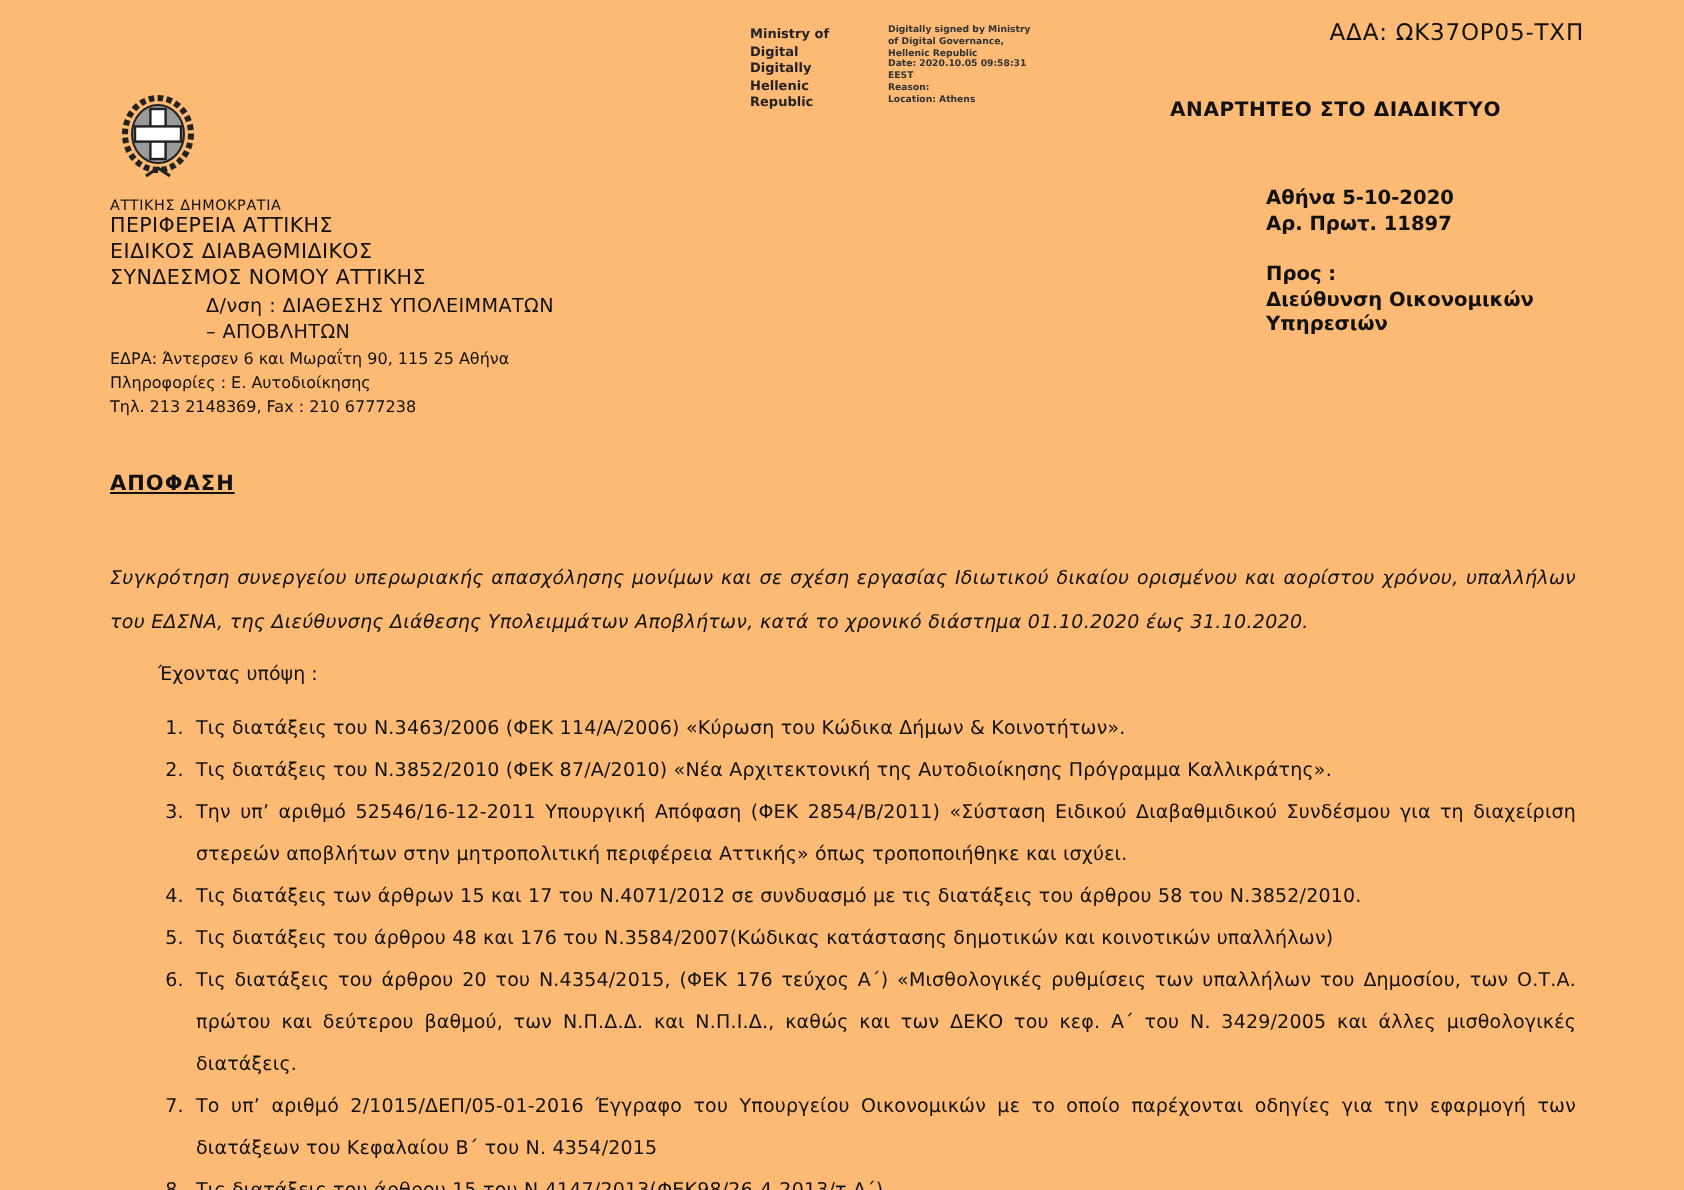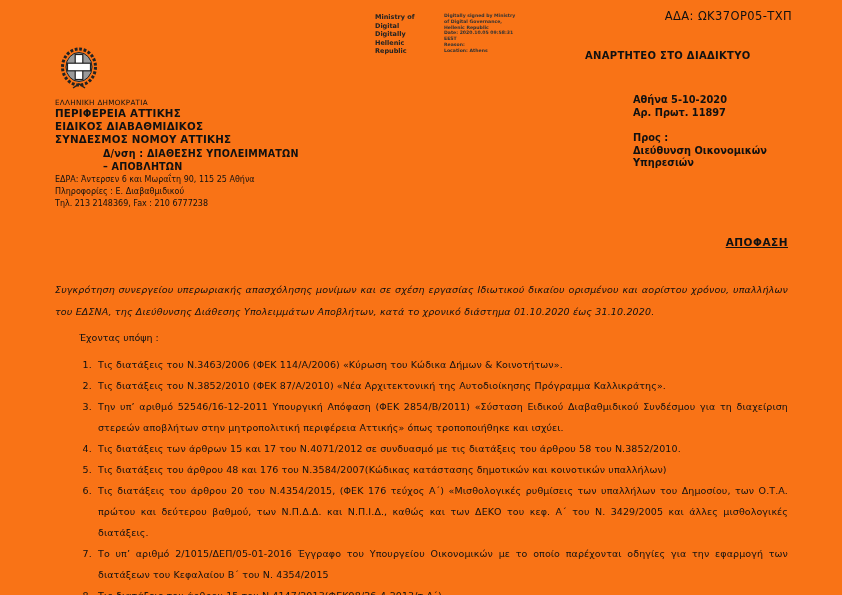--- a/index.html
+++ b/index.html
@@ -1,43 +1,43 @@
 <!DOCTYPE html>
 <html><head>
 <meta charset="utf-8">
 <style>
   html,body{margin:0;padding:0;background:#888;}
   .page{
     position:relative;
     width:842px;height:595px;
-    background:#f97316;
+    background:#fdba74;
     font-family:"DejaVu Sans","Liberation Sans",sans-serif;
     color:#111;
     overflow:hidden;
   }
   
   .sig-block{position:absolute;left:375px;top:13px;display:flex;gap:7px;}
   .sig-authority{font-size:6.5px;font-weight:bold;line-height:8.5px;color:#222;width:62px;}
   .sig-details{font-size:4.6px;line-height:5.8px;color:#333;width:110px;font-weight:bold;}
   
   .ada{position:absolute;top:9px;right:50px;font-size:11.5px;letter-spacing:.4px;color:#111;}
   .anartiteo{position:absolute;left:585px;top:50px;font-size:10px;font-weight:bold;letter-spacing:.3px;}
   
   .letterhead{position:absolute;left:55px;top:46px;width:300px;}
   .emblem{margin-left:4px;}
   .lh-republic{font-size:7.2px;letter-spacing:.3px;margin-top:2px;}
-  .lh-bold{font-size:10.3px;font-weight:bold;line-height:13.2px;letter-spacing:.2px;}
+  .lh-bold{font-size:10.3px;font-weight:normal;line-height:13.2px;letter-spacing:.2px;}
   .lh-bold.dept{font-size:9.6px;margin-left:48px;}
   .lh-small{font-size:8px;line-height:11px;margin-top:1px;}
   
   .ref-block{position:absolute;left:633px;top:94px;font-size:9.8px;font-weight:bold;line-height:12.5px;}
   .ref-gap{height:13px;}
   
   .body{position:absolute;left:55px;top:236px;width:733px;}
-  .title{text-align:right;font-size:10.5px;font-weight:bold;}
+  .title{text-align:left;font-size:10.5px;font-weight:bold;}
   .title span{text-decoration:underline;letter-spacing:.5px;}
   .subject{margin-top:31px;font-size:9.5px;line-height:22px;text-align:justify;letter-spacing:.15px;font-style:italic;}
   .having{margin-top:9px;font-size:9.5px;margin-left:24px;}
   ol.legal{margin:11px 0 0 0;padding:0 0 0 40px;font-size:9.5px;line-height:21px;}
   ol.legal li{text-align:justify;padding-left:3px;letter-spacing:.1px;}
 </style>
 </head>
 <body>
 
 <div class="page">
@@ -63,28 +63,28 @@
   <div class="anartiteo">ΑΝΑΡΤΗΤΕΟ ΣΤΟ ΔΙΑΔΙΚΤΥΟ</div>
 
   <div class="letterhead">
     <svg class="emblem" width="40" height="46" viewBox="0 0 40 46">
       <ellipse cx="20" cy="21" rx="16.5" ry="18" fill="none" stroke="#222" stroke-width="3" stroke-dasharray="2.8 1.7"></ellipse>
       <ellipse cx="20" cy="21" rx="13" ry="14.5" fill="#9a9a9a" stroke="#222" stroke-width="1"></ellipse>
       <rect x="16.2" y="8.5" width="7.6" height="25" fill="#fff" stroke="#222" stroke-width="1.2"></rect>
       <rect x="8.5" y="17.2" width="23" height="7.6" fill="#fff" stroke="#222" stroke-width="1.2"></rect>
       <path d="M14 42 L20 38 L26 42" fill="none" stroke="#222" stroke-width="1.5"></path>
     </svg>
-    <div class="lh-republic">ΕΛΛΗΝΙΚΗ ΔΗΜΟΚΡΑΤΙΑ</div>
+    <div class="lh-republic">ΑΤΤΙΚΗΣ ΔΗΜΟΚΡΑΤΙΑ</div>
     <div class="lh-bold">ΠΕΡΙΦΕΡΕΙΑ ΑΤΤΙΚΗΣ</div>
     <div class="lh-bold">ΕΙΔΙΚΟΣ ΔΙΑΒΑΘΜΙΔΙΚΟΣ</div>
     <div class="lh-bold">ΣΥΝΔΕΣΜΟΣ ΝΟΜΟΥ ΑΤΤΙΚΗΣ</div>
     <div class="lh-bold dept">Δ/νση :  ΔΙΑΘΕΣΗΣ ΥΠΟΛΕΙΜΜΑΤΩΝ</div>
     <div class="lh-bold dept">– ΑΠΟΒΛΗΤΩΝ</div>
     <div class="lh-small">ΕΔΡΑ: Άντερσεν 6 και Μωραΐτη 90, 115 25 Αθήνα</div>
-    <div class="lh-small">Πληροφορίες : Ε. Διαβαθμιδικού</div>
+    <div class="lh-small">Πληροφορίες : Ε. Αυτοδιοίκησης</div>
     <div class="lh-small">Τηλ. 213 2148369, Fax : 210 6777238</div>
   </div>
 
   <div class="ref-block">
     <div>Αθήνα 5-10-2020</div>
     <div>Αρ. Πρωτ. 11897</div>
     <div class="ref-gap"></div>
     <div>Προς :</div>
     <div>Διεύθυνση Οικονομικών</div>
     <div>Υπηρεσιών</div>

